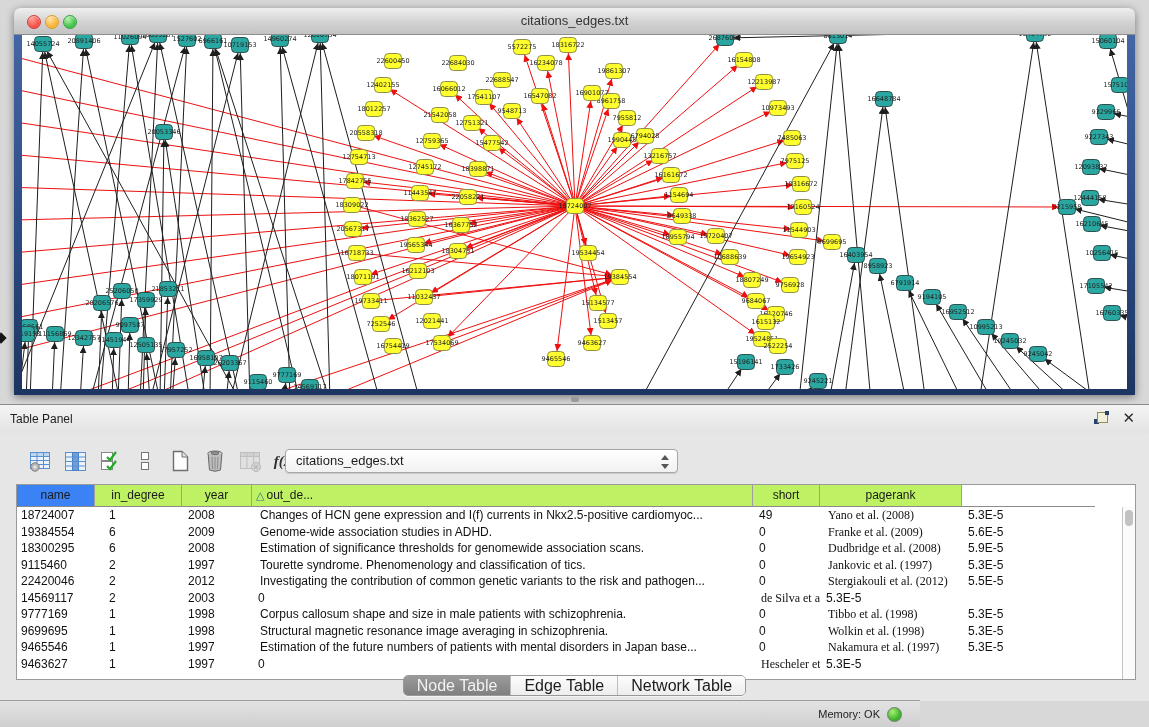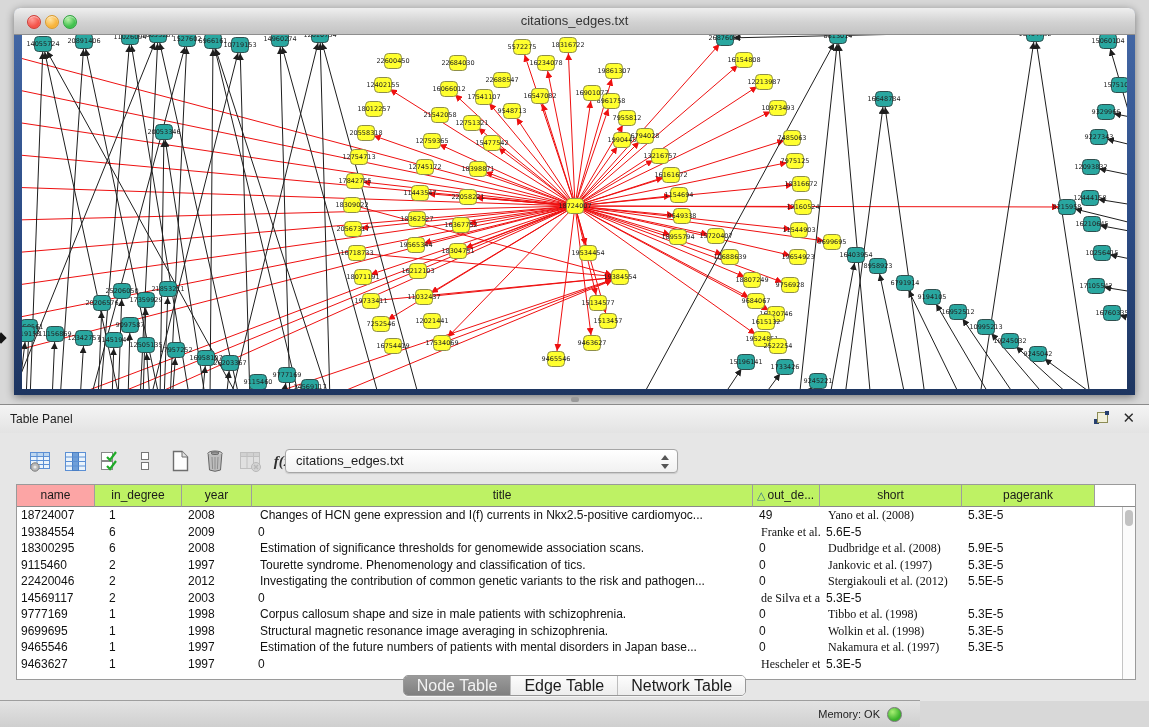--- a/index.html
+++ b/index.html
@@ -72,21 +72,21 @@
   .table-wrap{
     position:absolute;left:16px;top:484px;width:1120px;height:196px;box-sizing:border-box;
     background:#ffffff;border:1px solid #9a9a9a;overflow:hidden;
   }
   .grid-row{display:grid;grid-template-columns:78px 87px 70px 501px 67px 142px 133px 1fr;}
   .thead .cell{
     height:22px;box-sizing:border-box;border-right:1px solid #9e9e9e;border-bottom:1px solid #8a8a8a;
     background:#bef264;font-size:12px;color:#1a1a1a;line-height:21px;text-align:center;
     overflow:hidden;white-space:nowrap;cursor:pointer;
   }
-  .thead .cell.hgrey{background:#fca5a5;}
+  .thead .cell.hgrey{background:#3b82f6;}
   .thead .cell.hfill{background:#ffffff;border-right:none;cursor:default;}
   .thead .cell.hsort{text-align:left;padding-left:4px;}
   .sort-tri{color:#35708e;font-size:11px;margin-right:2px;}
   .trow .cell{
     height:16.5px;box-sizing:border-box;font-size:12px;color:#111;line-height:16.5px;
     overflow:hidden;white-space:nowrap;background:#fff;
   }
   .trow .c0{padding-left:4px;}
   .trow .c1{padding-left:14px;}
   .trow .c2{padding-left:6px;}
@@ -891,41 +891,41 @@
       <span class="up"></span>
       <span class="dn"></span>
     </span>
 </div>
 
 <div class="table-wrap">
   <div class="thead grid-row" id="thead">
       <div class="cell hgrey">name</div>
       <div class="cell">in_degree</div>
       <div class="cell">year</div>
-      <div class="cell">title</div>
       <div class="cell hsort"><span class="sort-tri">△</span>out_de...</div>
       <div class="cell">short</div>
       <div class="cell">pagerank</div>
       <div class="cell hfill"></div>
     </div>
   <div id="tbody">
       <div class="trow grid-row">
         <div class="cell c0">18724007</div>
         <div class="cell c1">1</div>
         <div class="cell c2">2008</div>
         <div class="cell c3">Changes of HCN gene expression and I(f) currents in Nkx2.5-positive cardiomyoc...</div>
         <div class="cell c4">49</div>
         <div class="cell c5">Yano et al. (2008)</div>
         <div class="cell c6">5.3E-5</div>
         <div class="cell c7"></div>
       </div>
       <div class="trow grid-row">
         <div class="cell c0">19384554</div>
         <div class="cell c1">6</div>
         <div class="cell c2">2009</div>
+        <div class="cell c3">Genome-wide association studies in ADHD.</div>
         <div class="cell c4">0</div>
         <div class="cell c5">Franke et al. (2009)</div>
         <div class="cell c6">5.6E-5</div>
         <div class="cell c7"></div>
       </div>
       <div class="trow grid-row">
         <div class="cell c0">18300295</div>
         <div class="cell c1">6</div>
         <div class="cell c2">2008</div>
         <div class="cell c3">Estimation of significance thresholds for genomewide association scans.</div>

